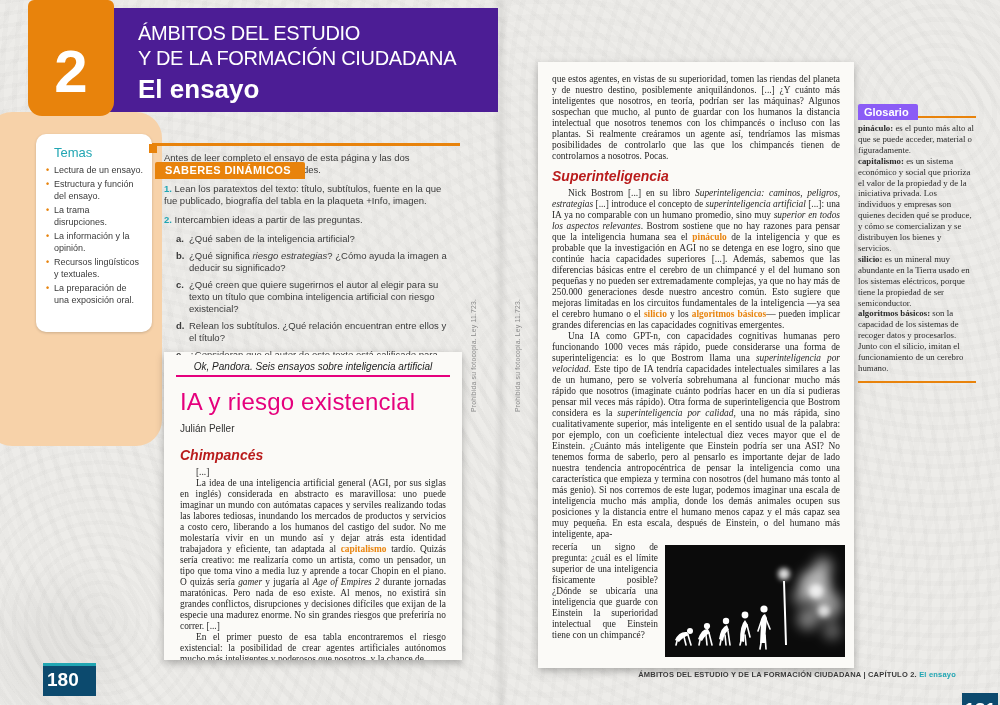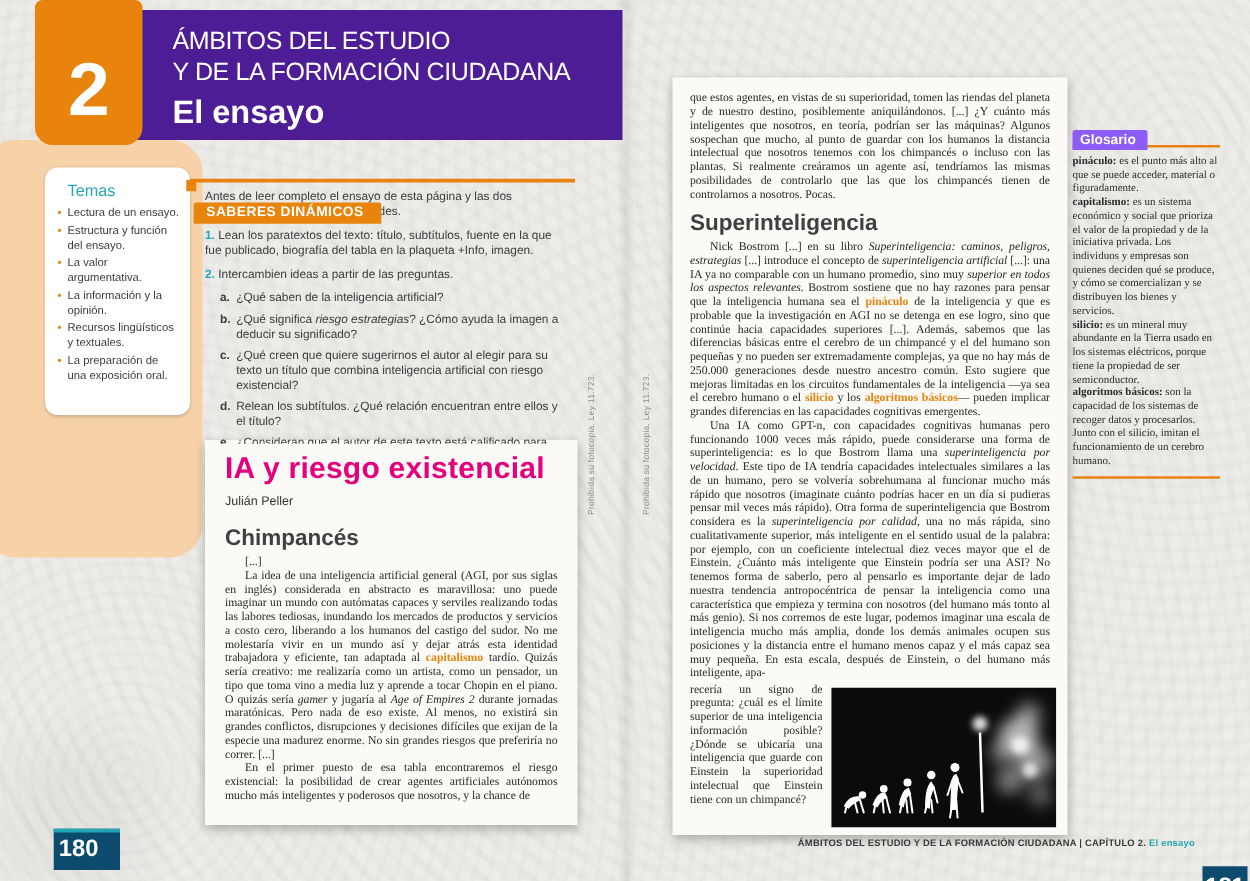--- a/index.html
+++ b/index.html
@@ -51,23 +51,23 @@
   .sub { display:flex; margin-bottom:5px; }
   .sub .letter { width:13px; flex:none; font-weight:bold; color:#3b3b3b; }
   .sub .subtext { flex:1; }
 
   
   .essay-box { position:absolute; background:#FBFAF7; box-shadow:0 3px 8px rgba(0,0,0,.28); overflow:hidden; }
   .essay-box.left  { left:164px; top:352px; width:298px; height:308px; padding:9px 16px 8px; }
   .essay-box.right { left:538px; top:62px;  width:316px; height:606px; padding:12px 14px 10px; }
   .essay-source { font-style:italic; font-size:10px; text-align:center; color:#222;
                   padding-bottom:3px; border-bottom:2.5px solid #E5007D; margin:0 -4px 11px; }
-  .essay-title { color:#E5007D; font-size:24px; font-weight:bold; letter-spacing:.2px; margin:0 0 7px; }
+  .essay-title { color:#E5007D; font-size:24px; font-weight:normal; letter-spacing:.2px; margin:0 0 7px; }
   .essay-author { font-size:10px; color:#333; margin:0 0 13px; }
-  .essay-h2 { color:#404040; font-size:18px; font-weight:bold; margin:6px 0 4px; }
+  .essay-h2 { color:#b91c1c; font-size:14px; font-weight:bold; margin:6px 0 4px;font-style:italic; }
   .body { font-family:"Liberation Serif", serif; font-size:9.4px; line-height:11px;
           text-align:justify; color:#262626; margin:0; }
   .indent { text-indent:16px; }
   .body i { font-style:italic; }
   .hl { color:#E8830C; font-weight:bold; }
   .wrap-row { display:flex; gap:7px; margin-top:2px; }
   .wrap-row .narrow { width:106px; flex:none; }
   .evo-image { width:180px; height:112px; flex:none; margin-top:3px; }
 
   
@@ -120,21 +120,21 @@
       <li>
           <span class="bullet">•</span>
           <span>Lectura de un ensayo.</span>
         </li>
       <li>
           <span class="bullet">•</span>
           <span>Estructura y función del ensayo.</span>
         </li>
       <li>
           <span class="bullet">•</span>
-          <span>La valor argumentativa.</span>
+          <span>La trama disrupciones.</span>
         </li>
       <li>
           <span class="bullet">•</span>
           <span>La información y la opinión.</span>
         </li>
       <li>
           <span class="bullet">•</span>
           <span>Recursos lingüísticos y textuales.</span>
         </li>
       <li>
@@ -169,38 +169,39 @@
         </div>
       <div class="sub">
           <span class="letter">e.</span>
           <span class="subtext">¿Consideran que el autor de este texto está calificado para escribir sobre la inteligencia artificial? Justifiquen sus respuestas.</span>
         </div>
     </div>
 
   </div>
 
   <div class="essay-box left">
+    <div class="essay-source">Ok, Pandora. Seis ensayos sobre inteligencia artificial</div>
     <h1 class="essay-title">IA y riesgo existencial</h1>
     <div class="essay-author">Julián Peller</div>
     <h2 class="essay-h2">Chimpancés</h2>
     <p class="body indent">[...]</p>
     <p class="body indent">La idea de una inteligencia artificial general (AGI, por sus siglas en inglés) considerada en abstracto es maravillosa: uno puede imaginar un mundo con autómatas capaces y serviles realizando todas las labores tediosas, inundando los mercados de productos y servicios a costo cero, liberando a los humanos del castigo del sudor. No me molestaría vivir en un mundo así y dejar atrás esta identidad trabajadora y eficiente, tan adaptada al <span class="hl">capitalismo</span> tardío. Quizás sería creativo: me realizaría como un artista, como un pensador, un tipo que toma vino a media luz y aprende a tocar Chopin en el piano. O quizás sería <i>gamer</i> y jugaría al <i>Age of Empires 2</i> durante jornadas maratónicas. Pero nada de eso existe. Al menos, no existirá sin grandes conflictos, disrupciones y decisiones difíciles que exijan de la especie una madurez enorme. No sin grandes riesgos que preferiría no correr. [...]</p>
     <p class="body indent">En el primer puesto de esa tabla encontraremos el riesgo existencial: la posibilidad de crear agentes artificiales autónomos mucho más inteligentes y poderosos que nosotros, y la chance de</p>
   </div>
 
   <div class="vtext v1">Prohibida su fotocopia. Ley 11.723.</div>
   <div class="vtext v2">Prohibida su fotocopia. Ley 11.723.</div>
 
   <div class="essay-box right">
     <p class="body">que estos agentes, en vistas de su superioridad, tomen las riendas del planeta y de nuestro destino, posiblemente aniquilándonos. [...] ¿Y cuánto más inteligentes que nosotros, en teoría, podrían ser las máquinas? Algunos sospechan que mucho, al punto de guardar con los humanos la distancia intelectual que nosotros tenemos con los chimpancés o incluso con las plantas. Si realmente creáramos un agente así, tendríamos las mismas posibilidades de controlarlo que las que los chimpancés tienen de controlarnos a nosotros. Pocas.</p>
     <h2 class="essay-h2">Superinteligencia</h2>
     <p class="body indent">Nick Bostrom [...] en su libro <i>Superinteligencia: caminos, peligros, estrategias</i> [...] introduce el concepto de <i>superinteligencia artificial</i> [...]: una IA ya no comparable con un humano promedio, sino muy <i>superior en todos los aspectos relevantes</i>. Bostrom sostiene que no hay razones para pensar que la inteligencia humana sea el <span class="hl">pináculo</span> de la inteligencia y que es probable que la investigación en AGI no se detenga en ese logro, sino que continúe hacia capacidades superiores [...]. Además, sabemos que las diferencias básicas entre el cerebro de un chimpancé y el del humano son pequeñas y no pueden ser extremadamente complejas, ya que no hay más de 250.000 generaciones desde nuestro ancestro común. Esto sugiere que mejoras limitadas en los circuitos fundamentales de la inteligencia —ya sea el cerebro humano o el <span class="hl">silicio</span> y los <span class="hl">algoritmos básicos</span>— pueden implicar grandes diferencias en las capacidades cognitivas emergentes.</p>
     <p class="body indent">Una IA como GPT-n, con capacidades cognitivas humanas pero funcionando 1000 veces más rápido, puede considerarse una forma de superinteligencia: es lo que Bostrom llama una <i>superinteligencia por velocidad</i>. Este tipo de IA tendría capacidades intelectuales similares a las de un humano, pero se volvería sobrehumana al funcionar mucho más rápido que nosotros (imaginate cuánto podrías hacer en un día si pudieras pensar mil veces más rápido). Otra forma de superinteligencia que Bostrom considera es la <i>superinteligencia por calidad</i>, una no más rápida, sino cualitativamente superior, más inteligente en el sentido usual de la palabra: por ejemplo, con un coeficiente intelectual diez veces mayor que el de Einstein. ¿Cuánto más inteligente que Einstein podría ser una ASI? No tenemos forma de saberlo, pero al pensarlo es importante dejar de lado nuestra tendencia antropocéntrica de pensar la inteligencia como una característica que empieza y termina con nosotros (del humano más tonto al más genio). Si nos corremos de este lugar, podemos imaginar una escala de inteligencia mucho más amplia, donde los demás animales ocupen sus posiciones y la distancia entre el humano menos capaz y el más capaz sea muy pequeña. En esta escala, después de Einstein, o del humano más inteligente, apa-</p>
     <div class="wrap-row">
-      <p class="body narrow">recería un signo de pregunta: ¿cuál es el límite superior de una inteligencia información posible? ¿Dónde se ubicaría una inteligencia que guarde con Einstein la superioridad intelectual que Einstein tiene con un chimpancé?</p>
+      <p class="body narrow">recería un signo de pregunta: ¿cuál es el límite superior de una inteligencia físicamente posible? ¿Dónde se ubicaría una inteligencia que guarde con Einstein la superioridad intelectual que Einstein tiene con un chimpancé?</p>
       <svg class="evo-image" viewBox="0 0 180 112" xmlns="http://www.w3.org/2000/svg">
         <rect width="180" height="112" fill="#0b0b0b"></rect>
         <defs>
           <filter id="b1" x="-50%" y="-50%" width="200%" height="200%">
               <feGaussianBlur stdDeviation="2.5"></feGaussianBlur>
             </filter>
           <filter id="b2" x="-50%" y="-50%" width="200%" height="200%">
               <feGaussianBlur stdDeviation="6"></feGaussianBlur>
             </filter>
         </defs>

